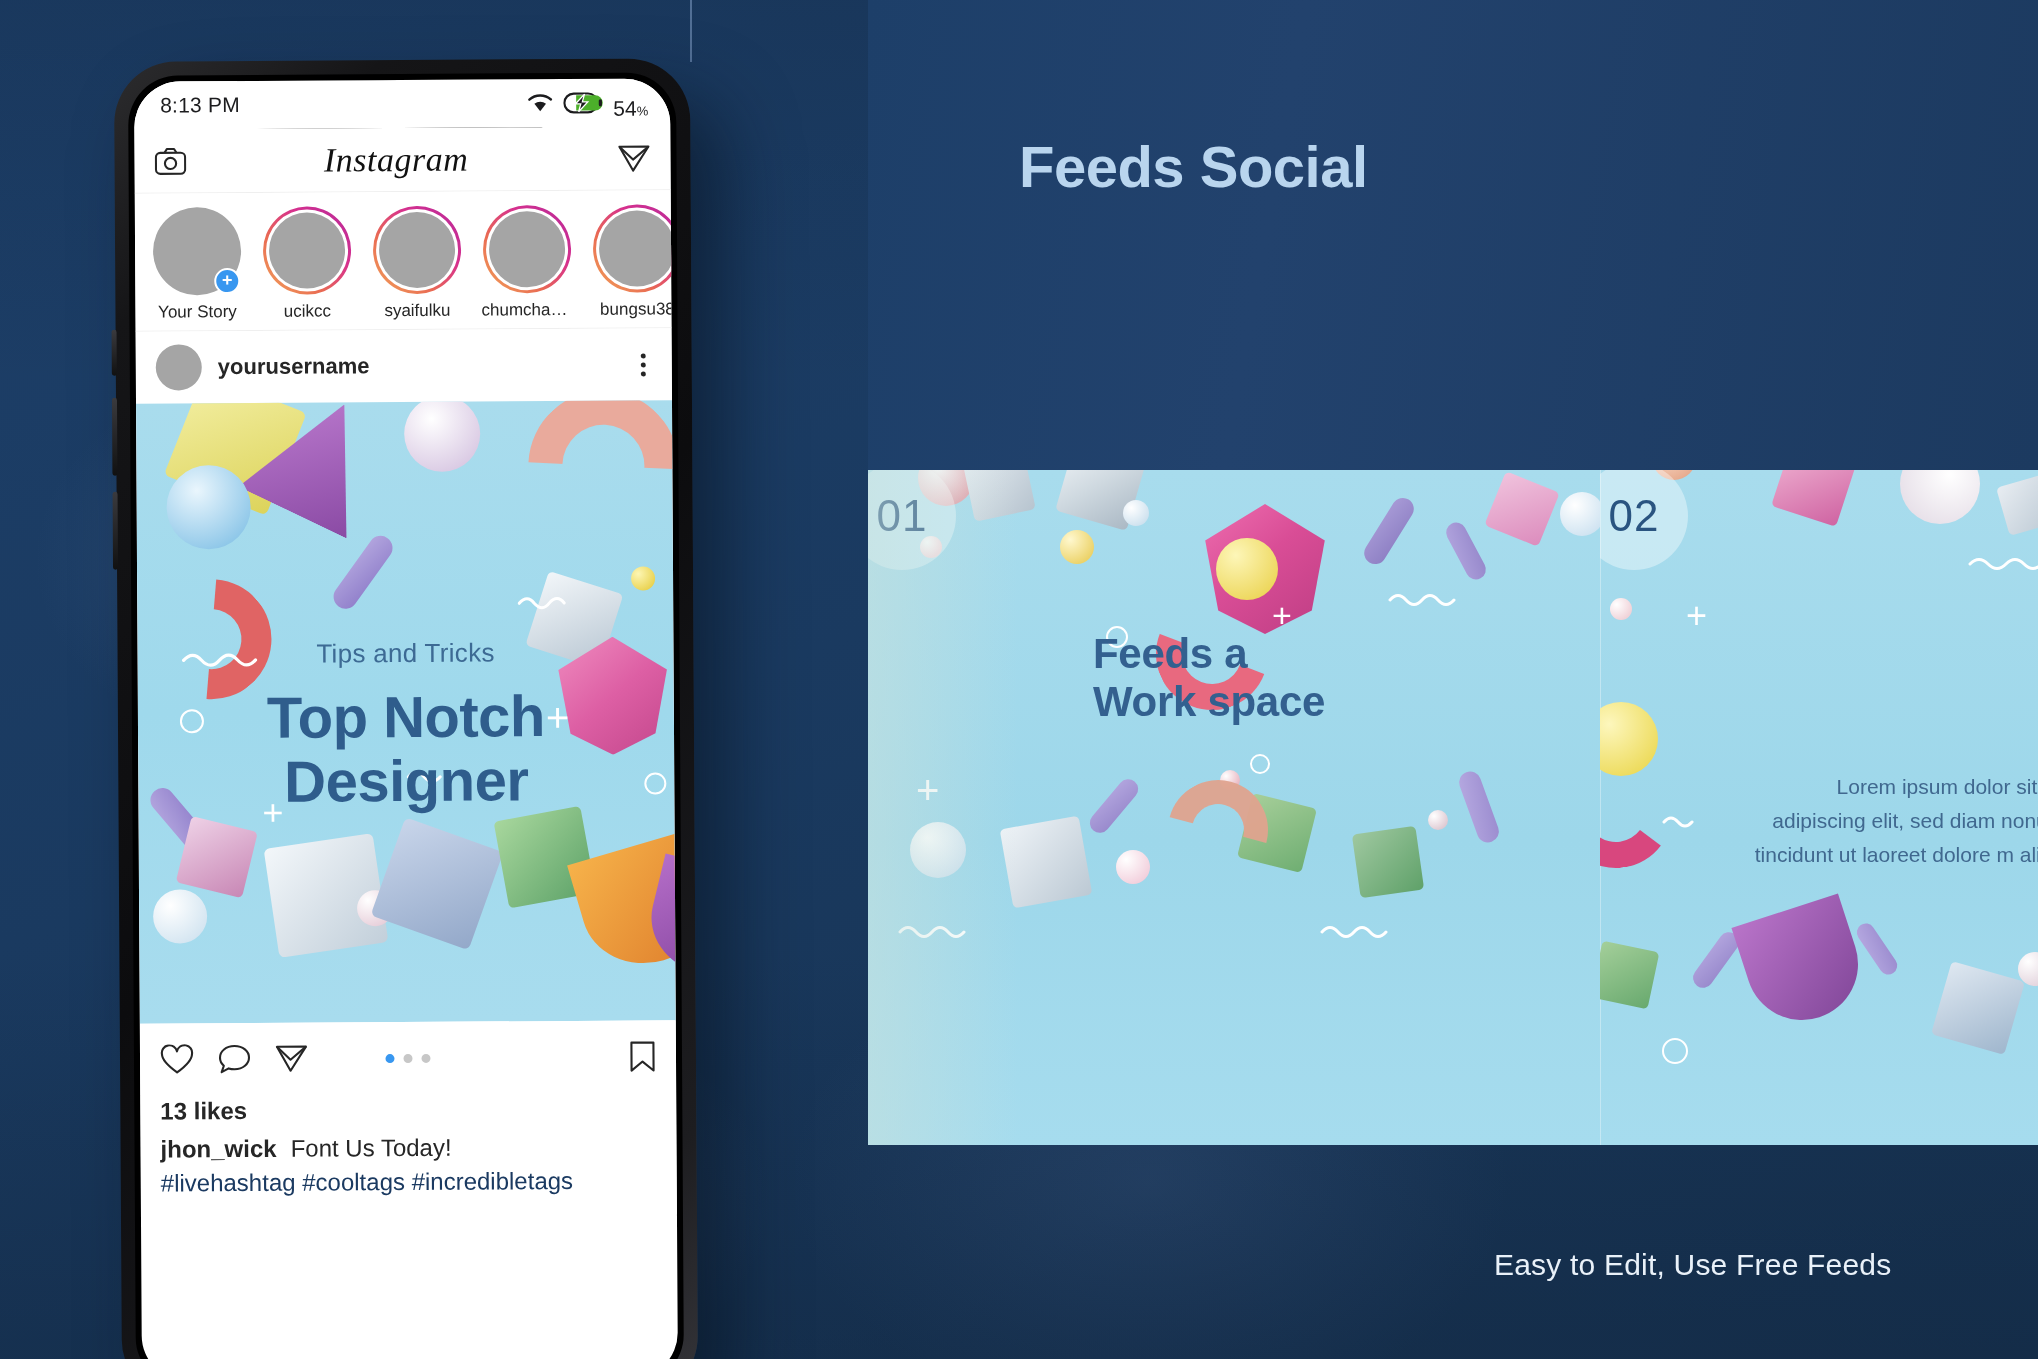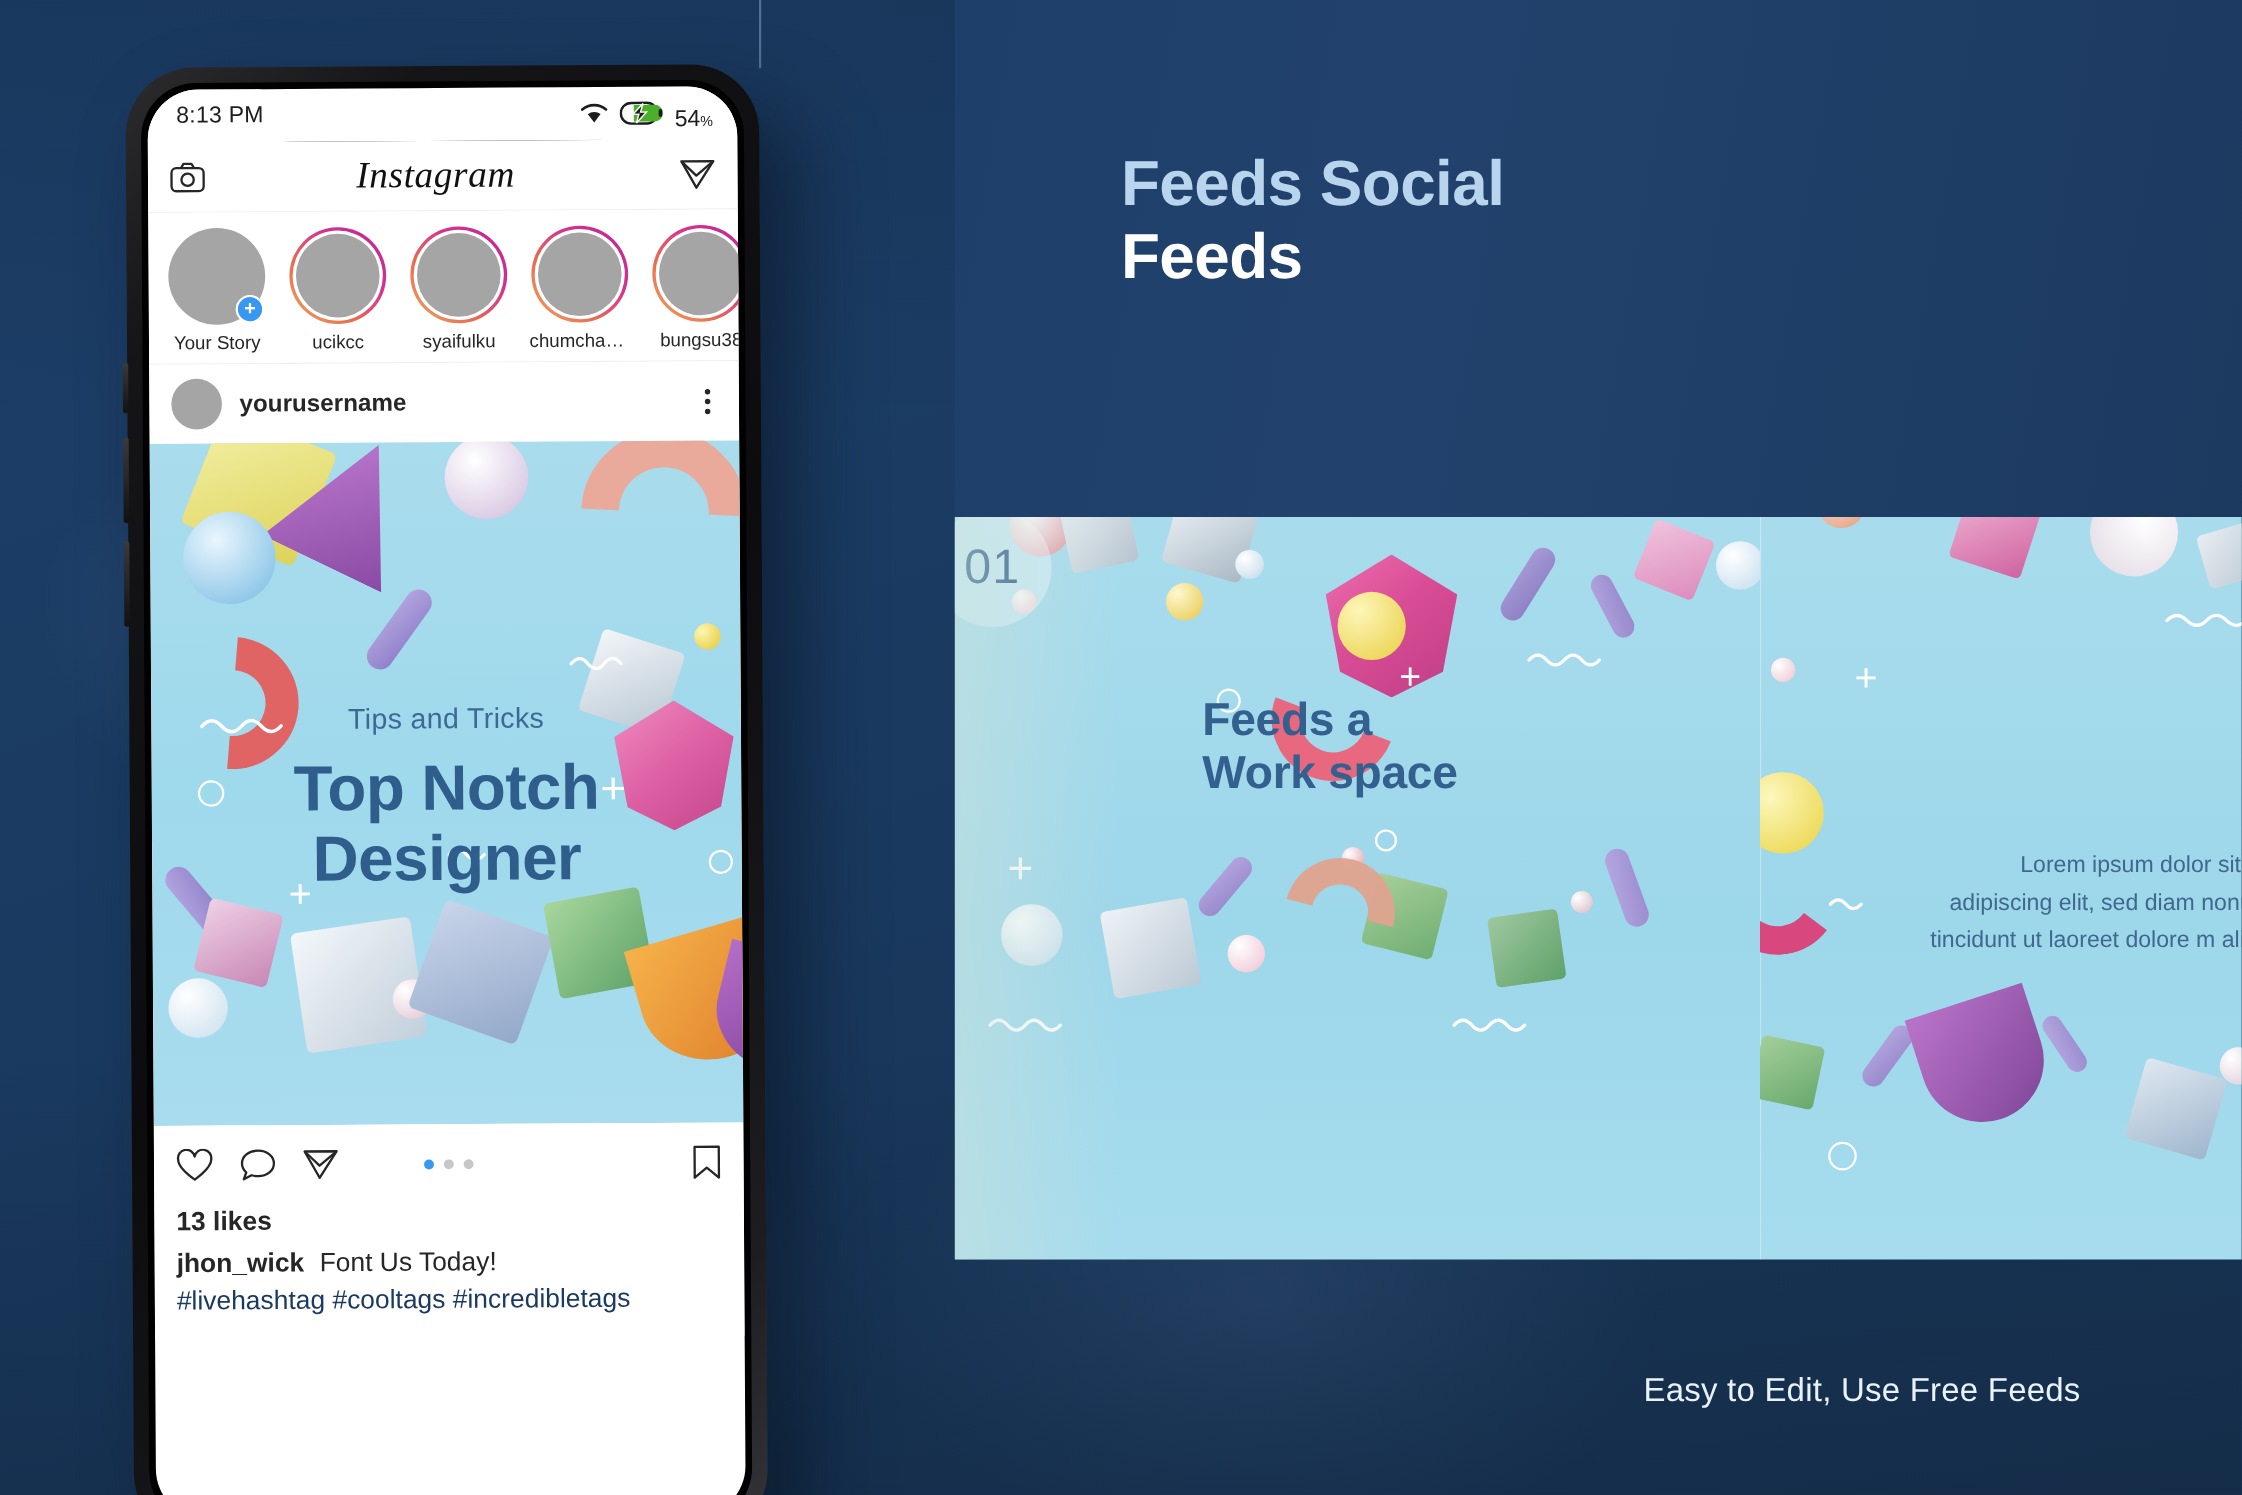--- a/index.html
+++ b/index.html
@@ -253,21 +253,20 @@
   <div class="bg-vignette"></div>
   <div class="bg-thin-line"></div>
 </div>
 
 <div class="top-band">
   
 </div>
 
 <div class="headline">
   <span class="l2">Feeds Social</span>
-  <span class="l3">Feeds</span>
 </div>
 
 <div class="footer-note">Easy to Edit, Use Free Feeds</div>
 
 <div class="carousel-strip">
 
   <div class="panel panel-01">
 
     <div class="sh ball" style="left:52px;top:66px;width:22px;height:22px;background:radial-gradient(circle at 32% 28%,#ffffff,#f0c8cf 70%);"></div>
     <div class="sh ball" style="left:50px;top:-20px;width:56px;height:56px;background:radial-gradient(circle at 35% 30%,#fff,#e3a7b0 75%);"></div>
@@ -333,20 +332,23 @@
 
     <svg class="wave" style="left:368px;top:84px;" width="80" height="18" viewBox="0 0 80 18">
         <path d="M2 10 q9 -9 18 0 q9 9 18 0 q9 -9 18 0 q9 9 18 0" fill="none" stroke="#fff" stroke-width="3" stroke-linecap="round"></path>
       </svg>
     <svg class="wave" style="left:62px;top:344px;" width="34" height="14" viewBox="0 0 34 14">
         <path d="M2 8 q7 -8 14 0 q7 8 14 0" fill="none" stroke="#fff" stroke-width="3" stroke-linecap="round"></path>
       </svg>
     <div class="plus" style="left:86px;top:128px;font-size:36px;">+</div>
     <div class="ring" style="left:62px;top:568px;width:26px;height:26px;"></div>
 
+    <div class="num-bubble" style="left:-20px;top:-8px;">
+      <span>02</span>
+    </div>
     <div class="panel-title" style="left:268px;top:180px;text-align:right;width:400px;">
       <br>
       
     </div>
     <div class="panel-body" style="left:148px;top:300px;width:420px;text-align:right;">Lorem ipsum dolor sit amet, consec adipiscing elit, sed diam nonumm euismod tincidunt ut laoreet dolore m aliquam erat vol</div>
   </div>
 </div>
 
 <div class="phone">
   <div class="btn-vol btn-v1"></div>

